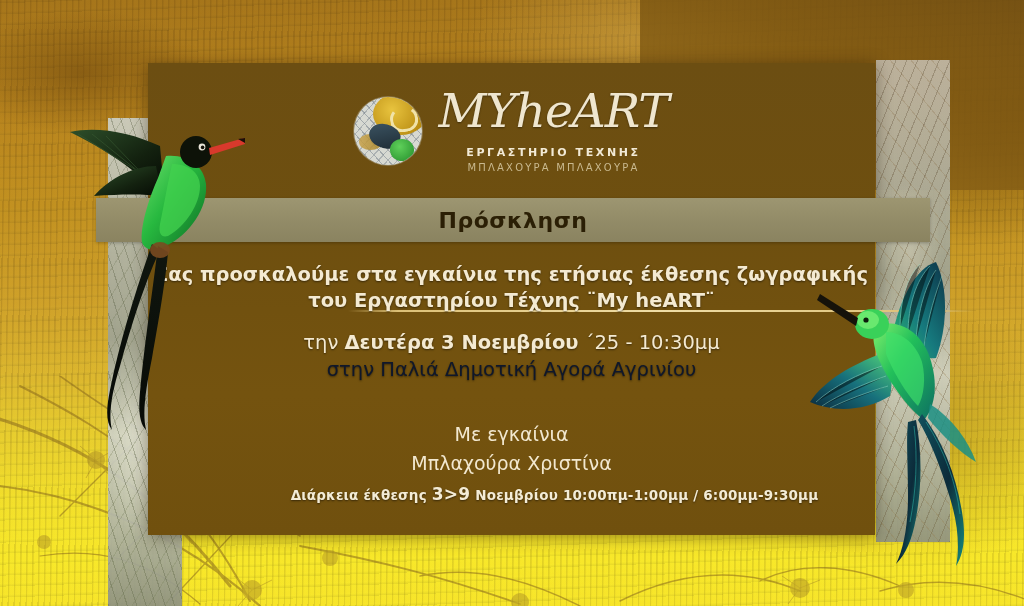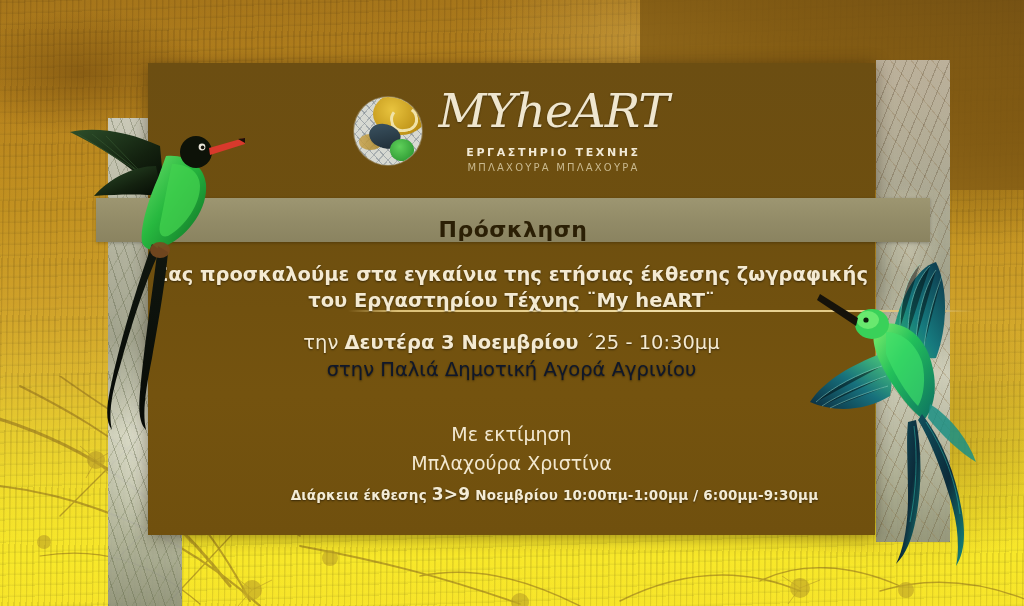--- a/index.html
+++ b/index.html
@@ -122,21 +122,21 @@
   }
   .sub2{
     font-size:10px;letter-spacing:2.2px;color:#c9b98f;font-weight:400;
     margin-top:3px;white-space:nowrap;
   }
 
   
   .banner{
     position:absolute;left:96px;top:198px;width:834px;height:44px;
     background:linear-gradient(180deg,#9d9671 0%,#938c68 48%,#8a8360 100%);
-    display:flex;align-items:flex-end;justify-content:center;
+    display:flex;align-items:center;justify-content:center;
     box-shadow:0 1px 3px rgba(0,0,0,.25);
   }
   .banner-title{
     font-size:22px;font-weight:700;color:#2b1f05;letter-spacing:.5px;
   }
 
   
   .rule{
     position:absolute;left:200px;top:247px;width:626px;height:2px;
     background:linear-gradient(90deg,rgba(214,184,96,0),#dcc077 8%,#efdda6 50%,#dcc077 92%,rgba(214,184,96,0));
@@ -244,21 +244,21 @@
   <div class="banner">
     <div class="banner-title">Πρόσκληση</div>
   </div>
 
   <div class="body">
     <div class="ln l1">Σας προσκαλούμε στα εγκαίνια της ετήσιας έκθεσης ζωγραφικής</div>
     <div class="ln l2"><span>του Εργαστηρίου Τέχνης ¨</span><b>My heART</b><span>¨</span></div>
     <div class="ln l3"><span>την </span><b>Δευτέρα 3 Νοεμβρίου</b><span> ΄25 - 10:30μμ</span></div>
     <div class="ln l4">στην Παλιά  Δημοτική Αγορά Αγρινίου</div>
     <div class="sig">
-      <div>Με εκτίμηση</div>
+      <div>Με εγκαίνια</div>
       <div>Μπλαχούρα Χριστίνα</div>
     </div>
   </div>
 
   <div class="duration"><span>Διάρκεια έκθεσης </span><span class="big">3&gt;9</span><span> Νοεμβρίου  </span><span>10:00πμ-1:00μμ / 6:00μμ-9:30μμ</span></div>
 
   <svg class="bird bird-l" viewBox="0 0 200 330">
     <defs>
       <linearGradient id="lbody" x1="0" y1="0" x2="1" y2="1">
         <stop offset="0%" stop-color="#6be06a"></stop>

